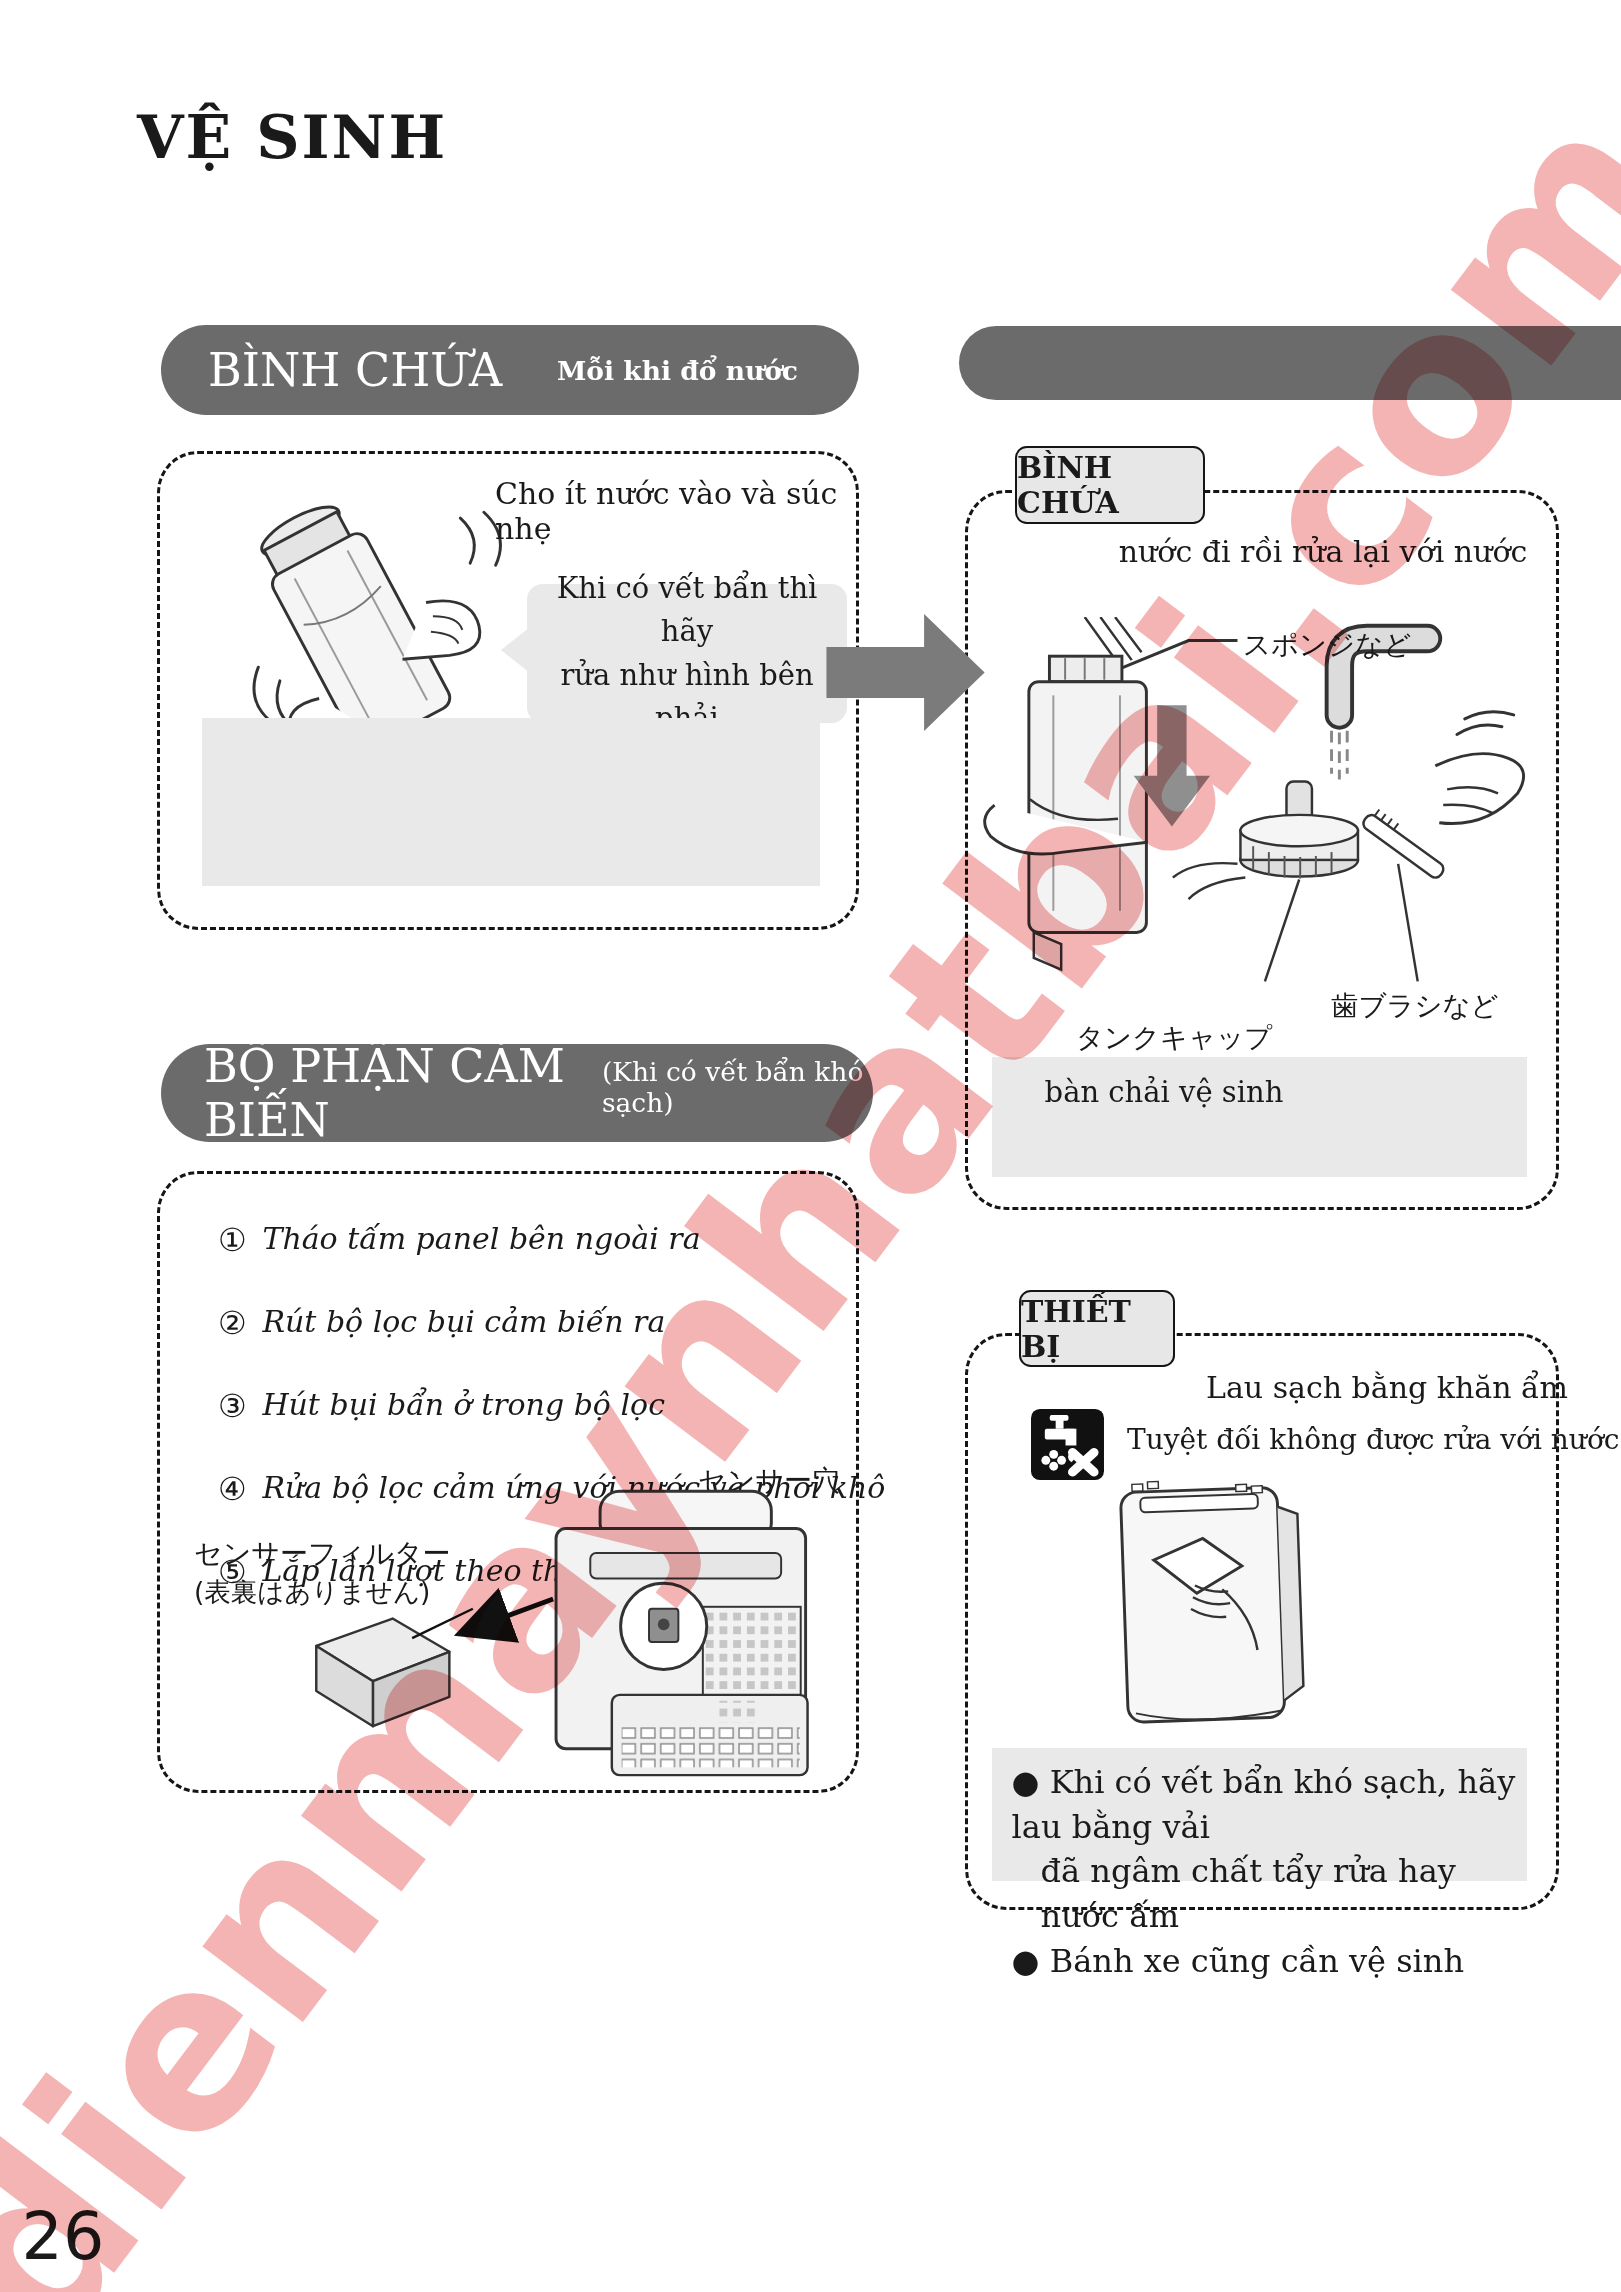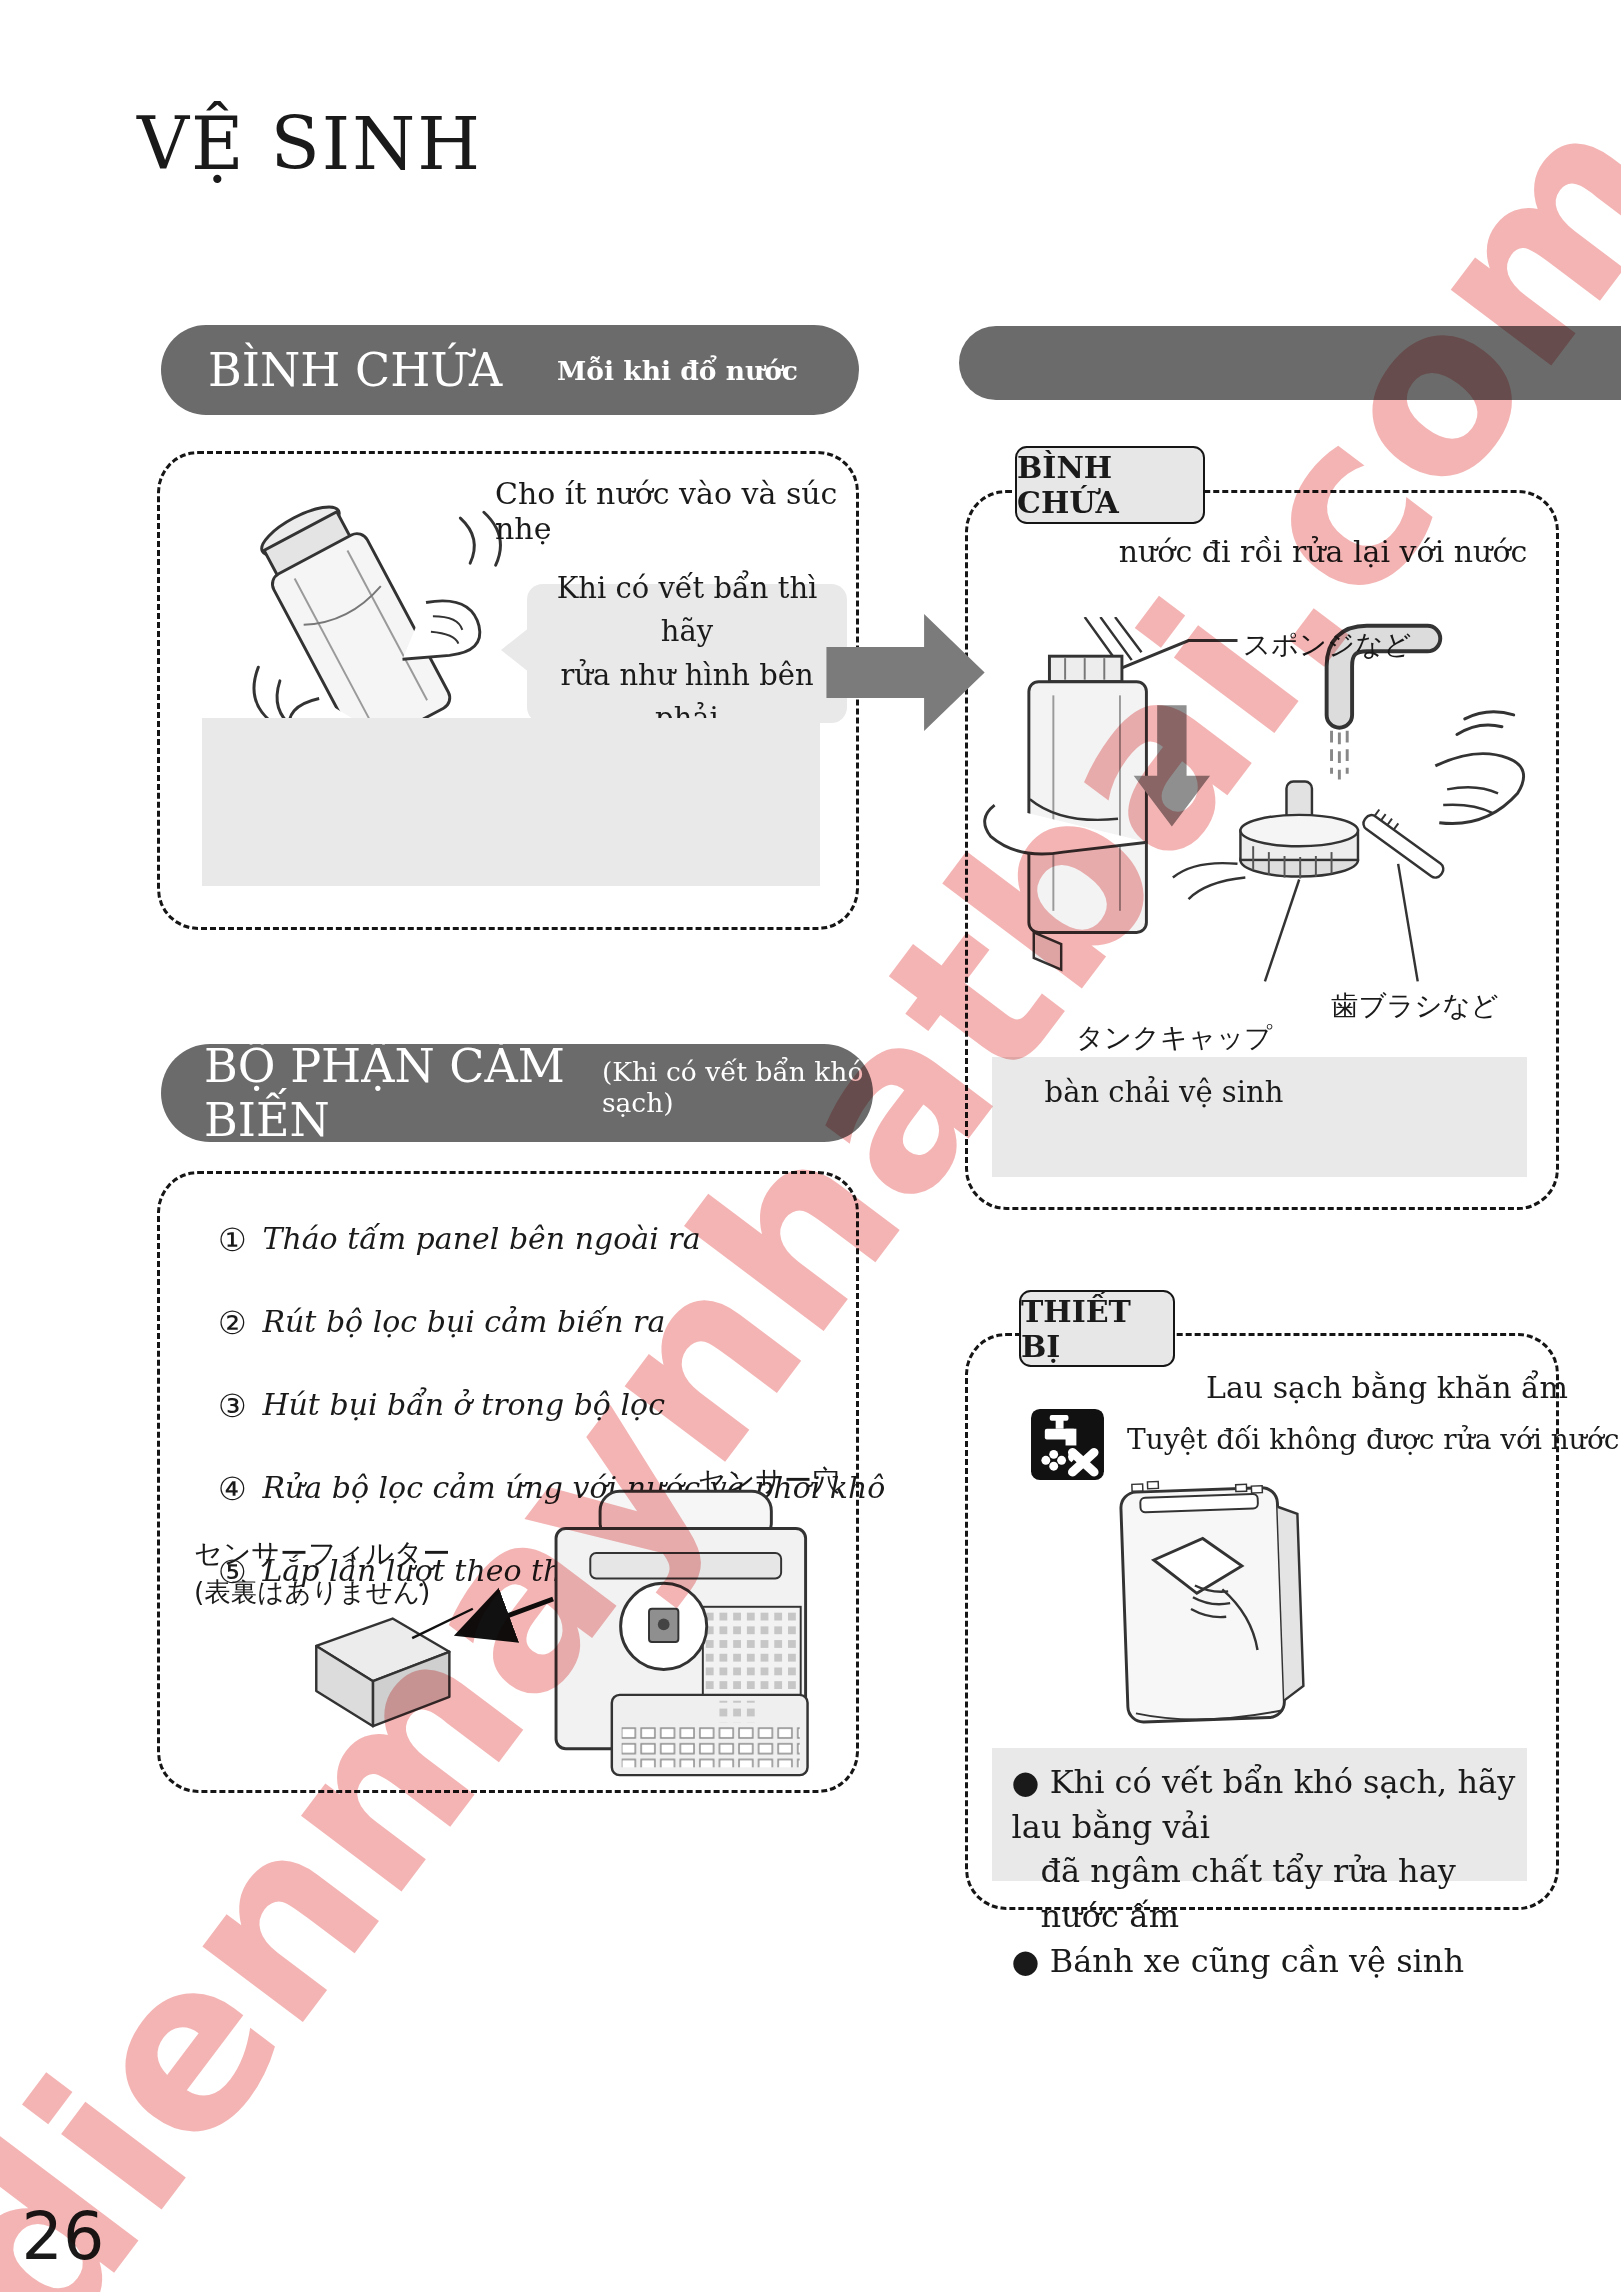--- a/index.html
+++ b/index.html
@@ -24,21 +24,21 @@
       font-size:230px;font-weight:bold;white-space:nowrap;color:rgba(234,106,106,0.5);
       mix-blend-mode:multiply;z-index:50;pointer-events:none;
       font-family:"DejaVu Sans","Liberation Sans",sans-serif;}
   svg{display:block;}
 </style>
 </head>
 <body>
 
 <div id="page">
 
-  <div class="abs serif" style="left:137px;top:102px;font-size:72px;font-weight:normal;letter-spacing:2px;">VỆ SINH</div>
+  <div class="abs serif" style="left:137px;top:102px;font-size:60px;font-weight:bold;letter-spacing:2px;">VỆ SINH</div>
 
   <div class="abs bar" style="left:161px;top:325px;width:698px;height:90px;border-radius:45px;justify-content:space-between;">
     <span class="serif" style="font-size:46px;padding-left:47px;">BÌNH CHỨA</span>
     <span class="serif" style="font-size:26.5px;font-weight:bold;padding-right:61px;">Mỗi khi đổ nước</span>
   </div>
 
   <div class="abs bar" style="left:959px;top:326px;width:663px;height:74px;border-radius:37px 0 0 37px;"></div>
 
   <div class="abs dashedbox" style="left:157px;top:451px;width:696px;height:473px;"></div>
 

